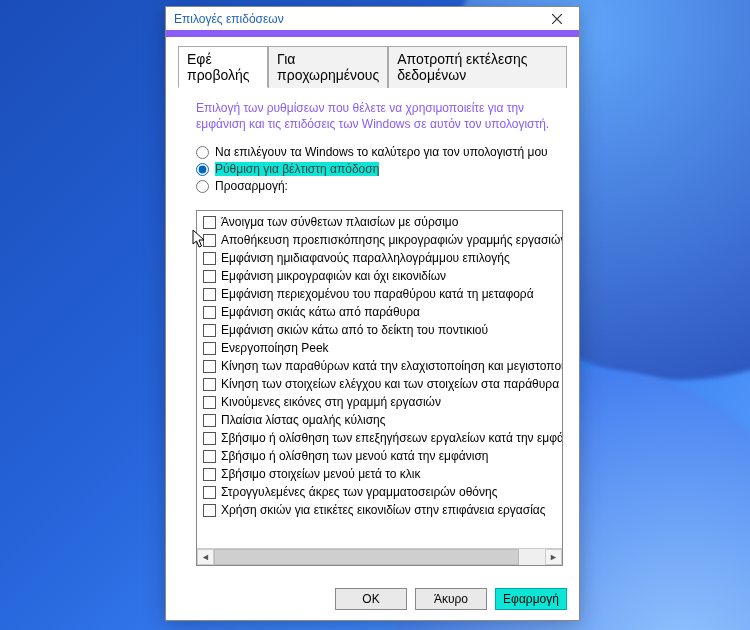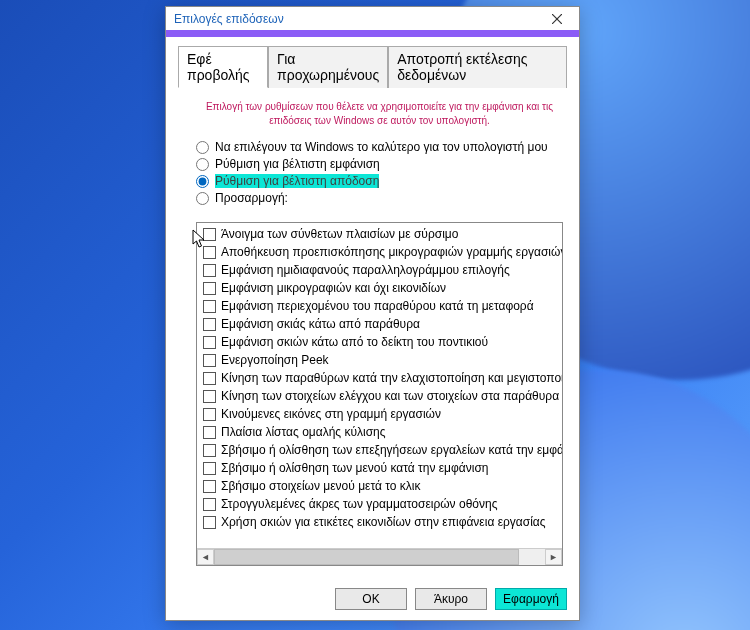--- a/index.html
+++ b/index.html
@@ -48,21 +48,21 @@
     position:relative;
     top:1px;
     cursor:default;
   }
   .tab.active {
     background:#fff;
     border-bottom:1px solid #fff;
     z-index:2;
   }
 
-  .desc { margin:12px 4px 10px 18px; line-height:1.35; color:#be185d; font-size:10px;text-align:center; }
+  .desc { margin:12px 4px 10px 18px; line-height:1.35; color:#8b5cf6; font-size:12px; }
 
   .radios { margin:0 4px 6px 18px; }
   .radio-row { display:flex; align-items:center; margin:3px 0; font-size:12px; }
   .radio-row input { margin:0 6px 0 0; accent-color:#0067c0; }
   .radio-row.sel span { background:#0ce6d6; color:#404040; }
 
   .checklist-box {
     border:1px solid #888;
     margin:8px 4px 4px 18px;
     flex:1;
@@ -138,24 +138,20 @@
       <div class="tab">Για προχωρημένους</div>
       <div class="tab">Αποτροπή εκτέλεσης δεδομένων</div>
     </div>
 
     <div class="desc">Επιλογή των ρυθμίσεων που θέλετε να χρησιμοποιείτε για την εμφάνιση και τις επιδόσεις των Windows σε αυτόν τον υπολογιστή.</div>
 
     <div class="radios">
       <label class="radio-row">
         <input type="radio" name="perf" style="">
         <span>Να επιλέγουν τα Windows το καλύτερο για τον υπολογιστή μου</span>
-      </label>
-      <label class="radio-row">
-        <input type="radio" name="perf" style="">
-        <span>Ρύθμιση για βέλτιστη εμφάνιση</span>
       </label>
       <label class="radio-row sel">
         <input type="radio" name="perf" checked="" style="">
         <span>Ρύθμιση για βέλτιστη απόδοση</span>
       </label>
       <label class="radio-row">
         <input type="radio" name="perf" style="">
         <span>Προσαρμογή:</span>
       </label>
     </div>

